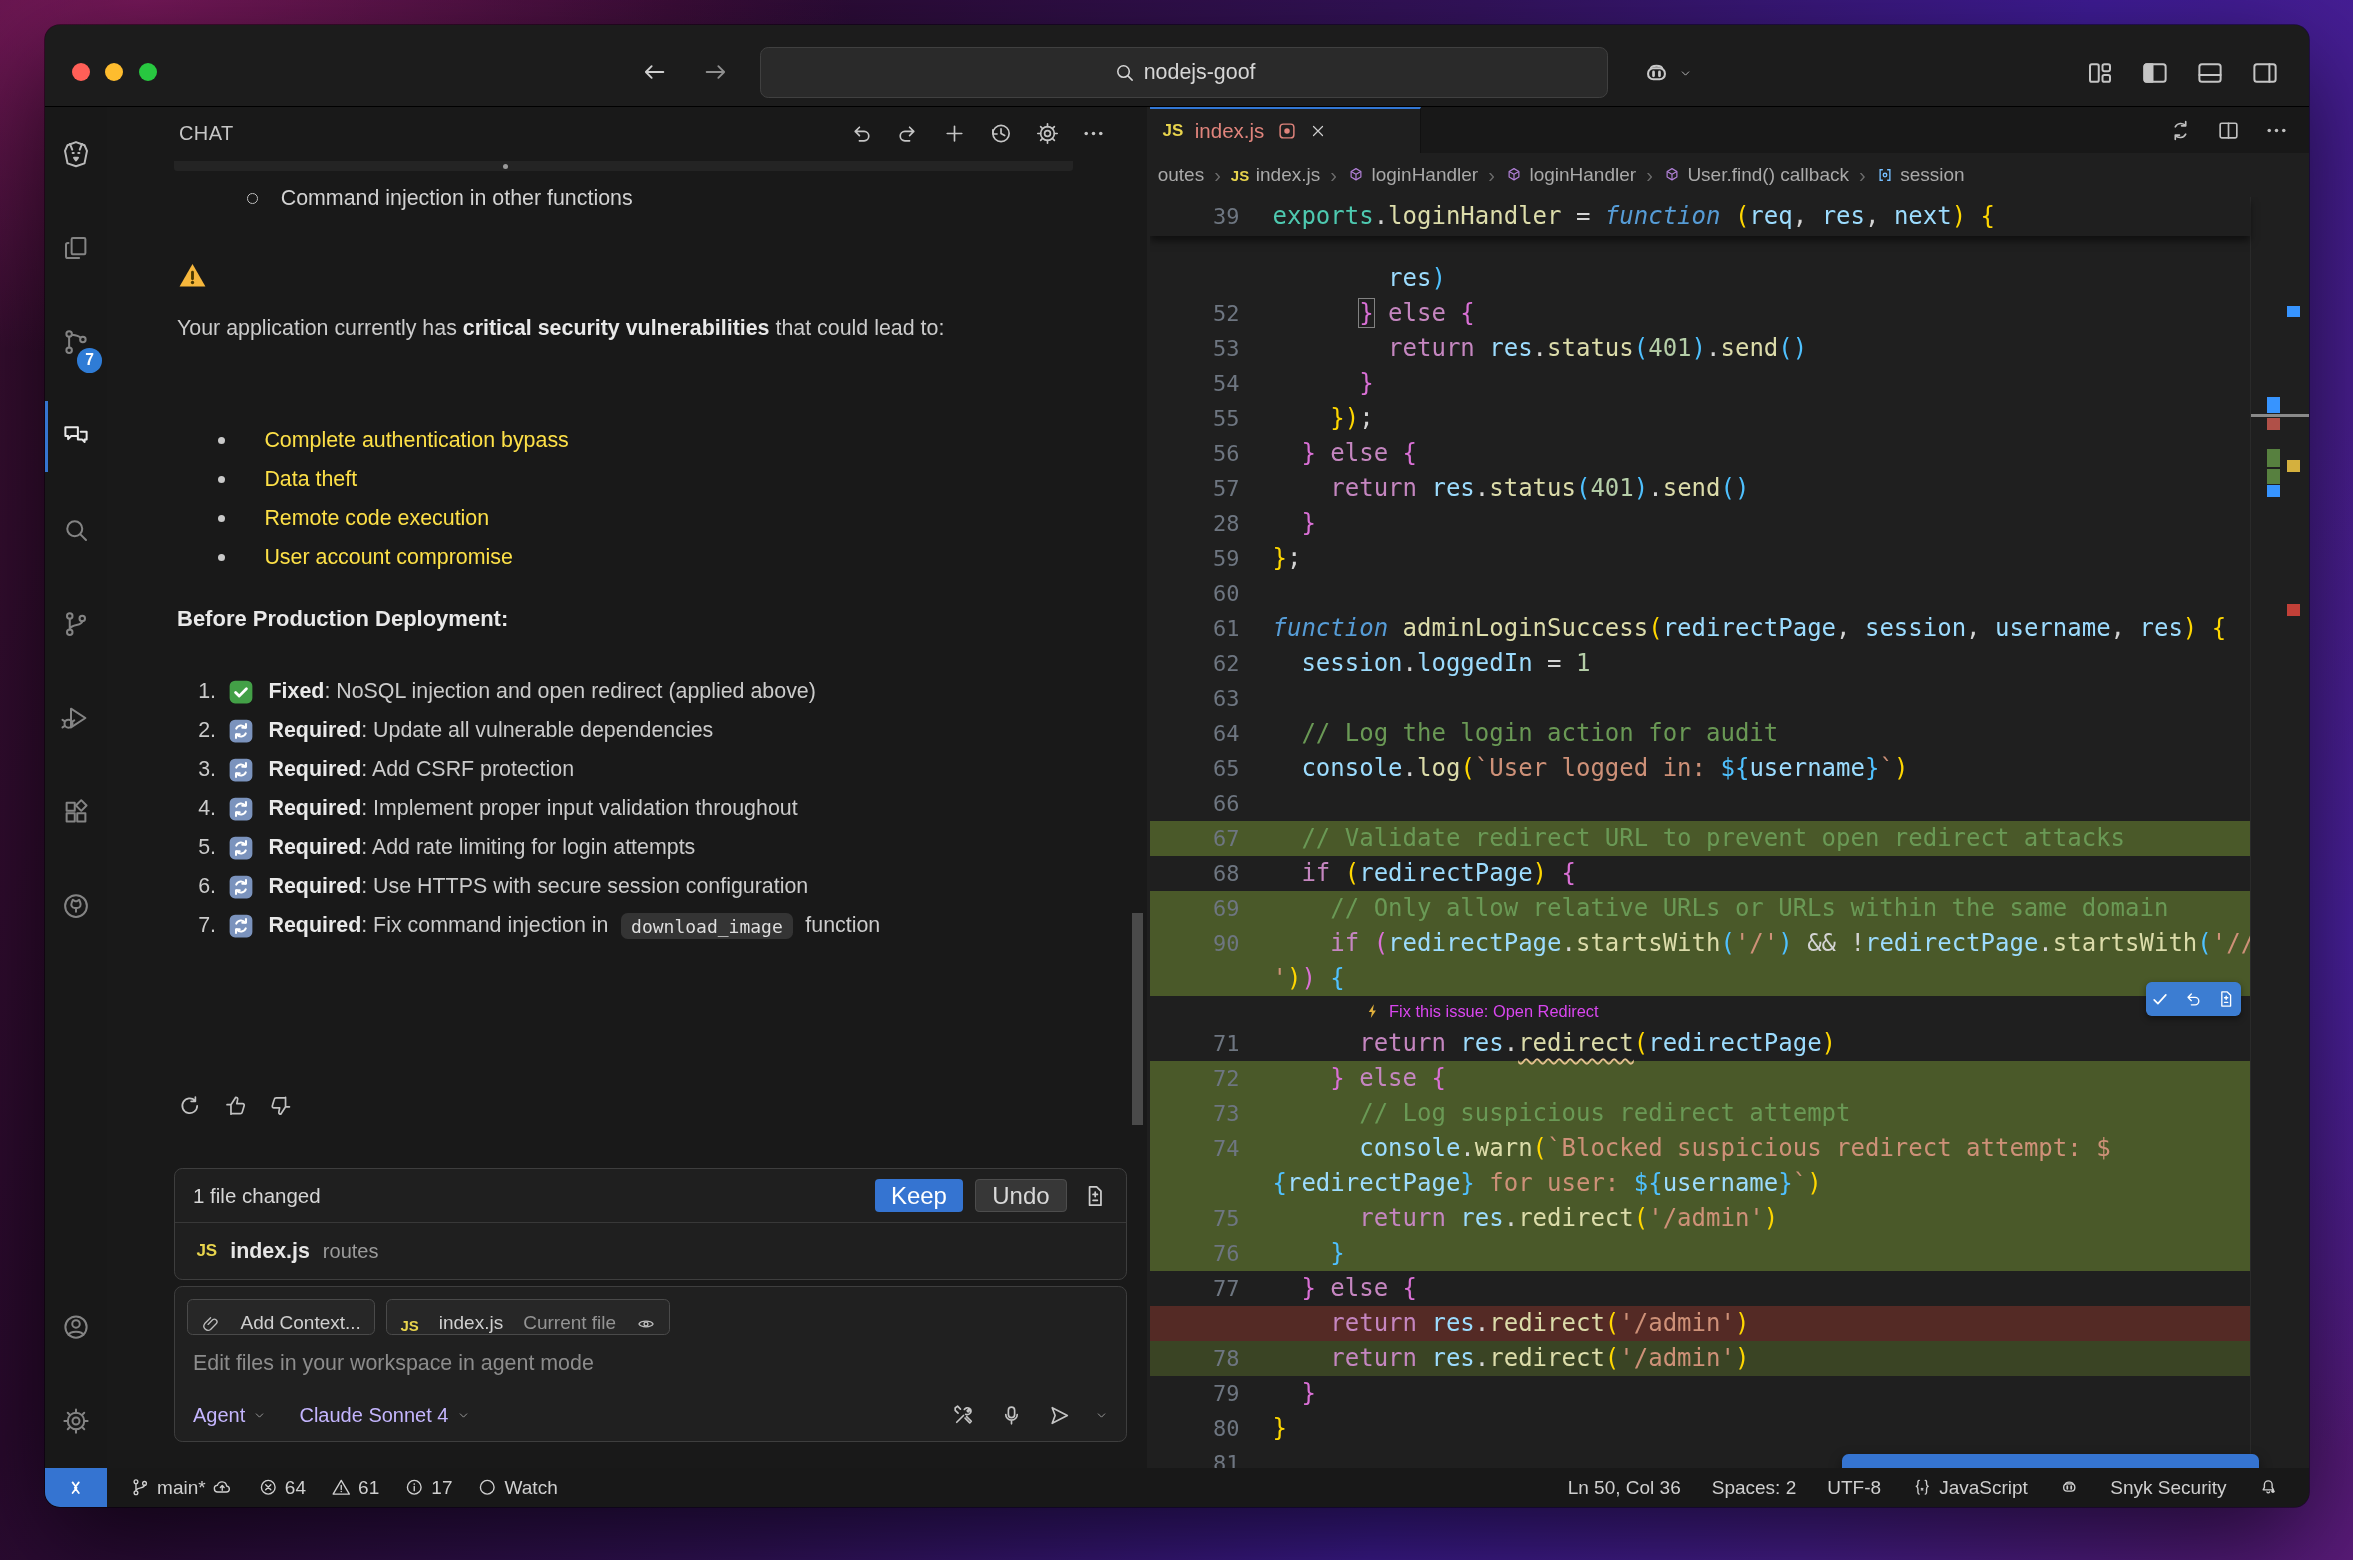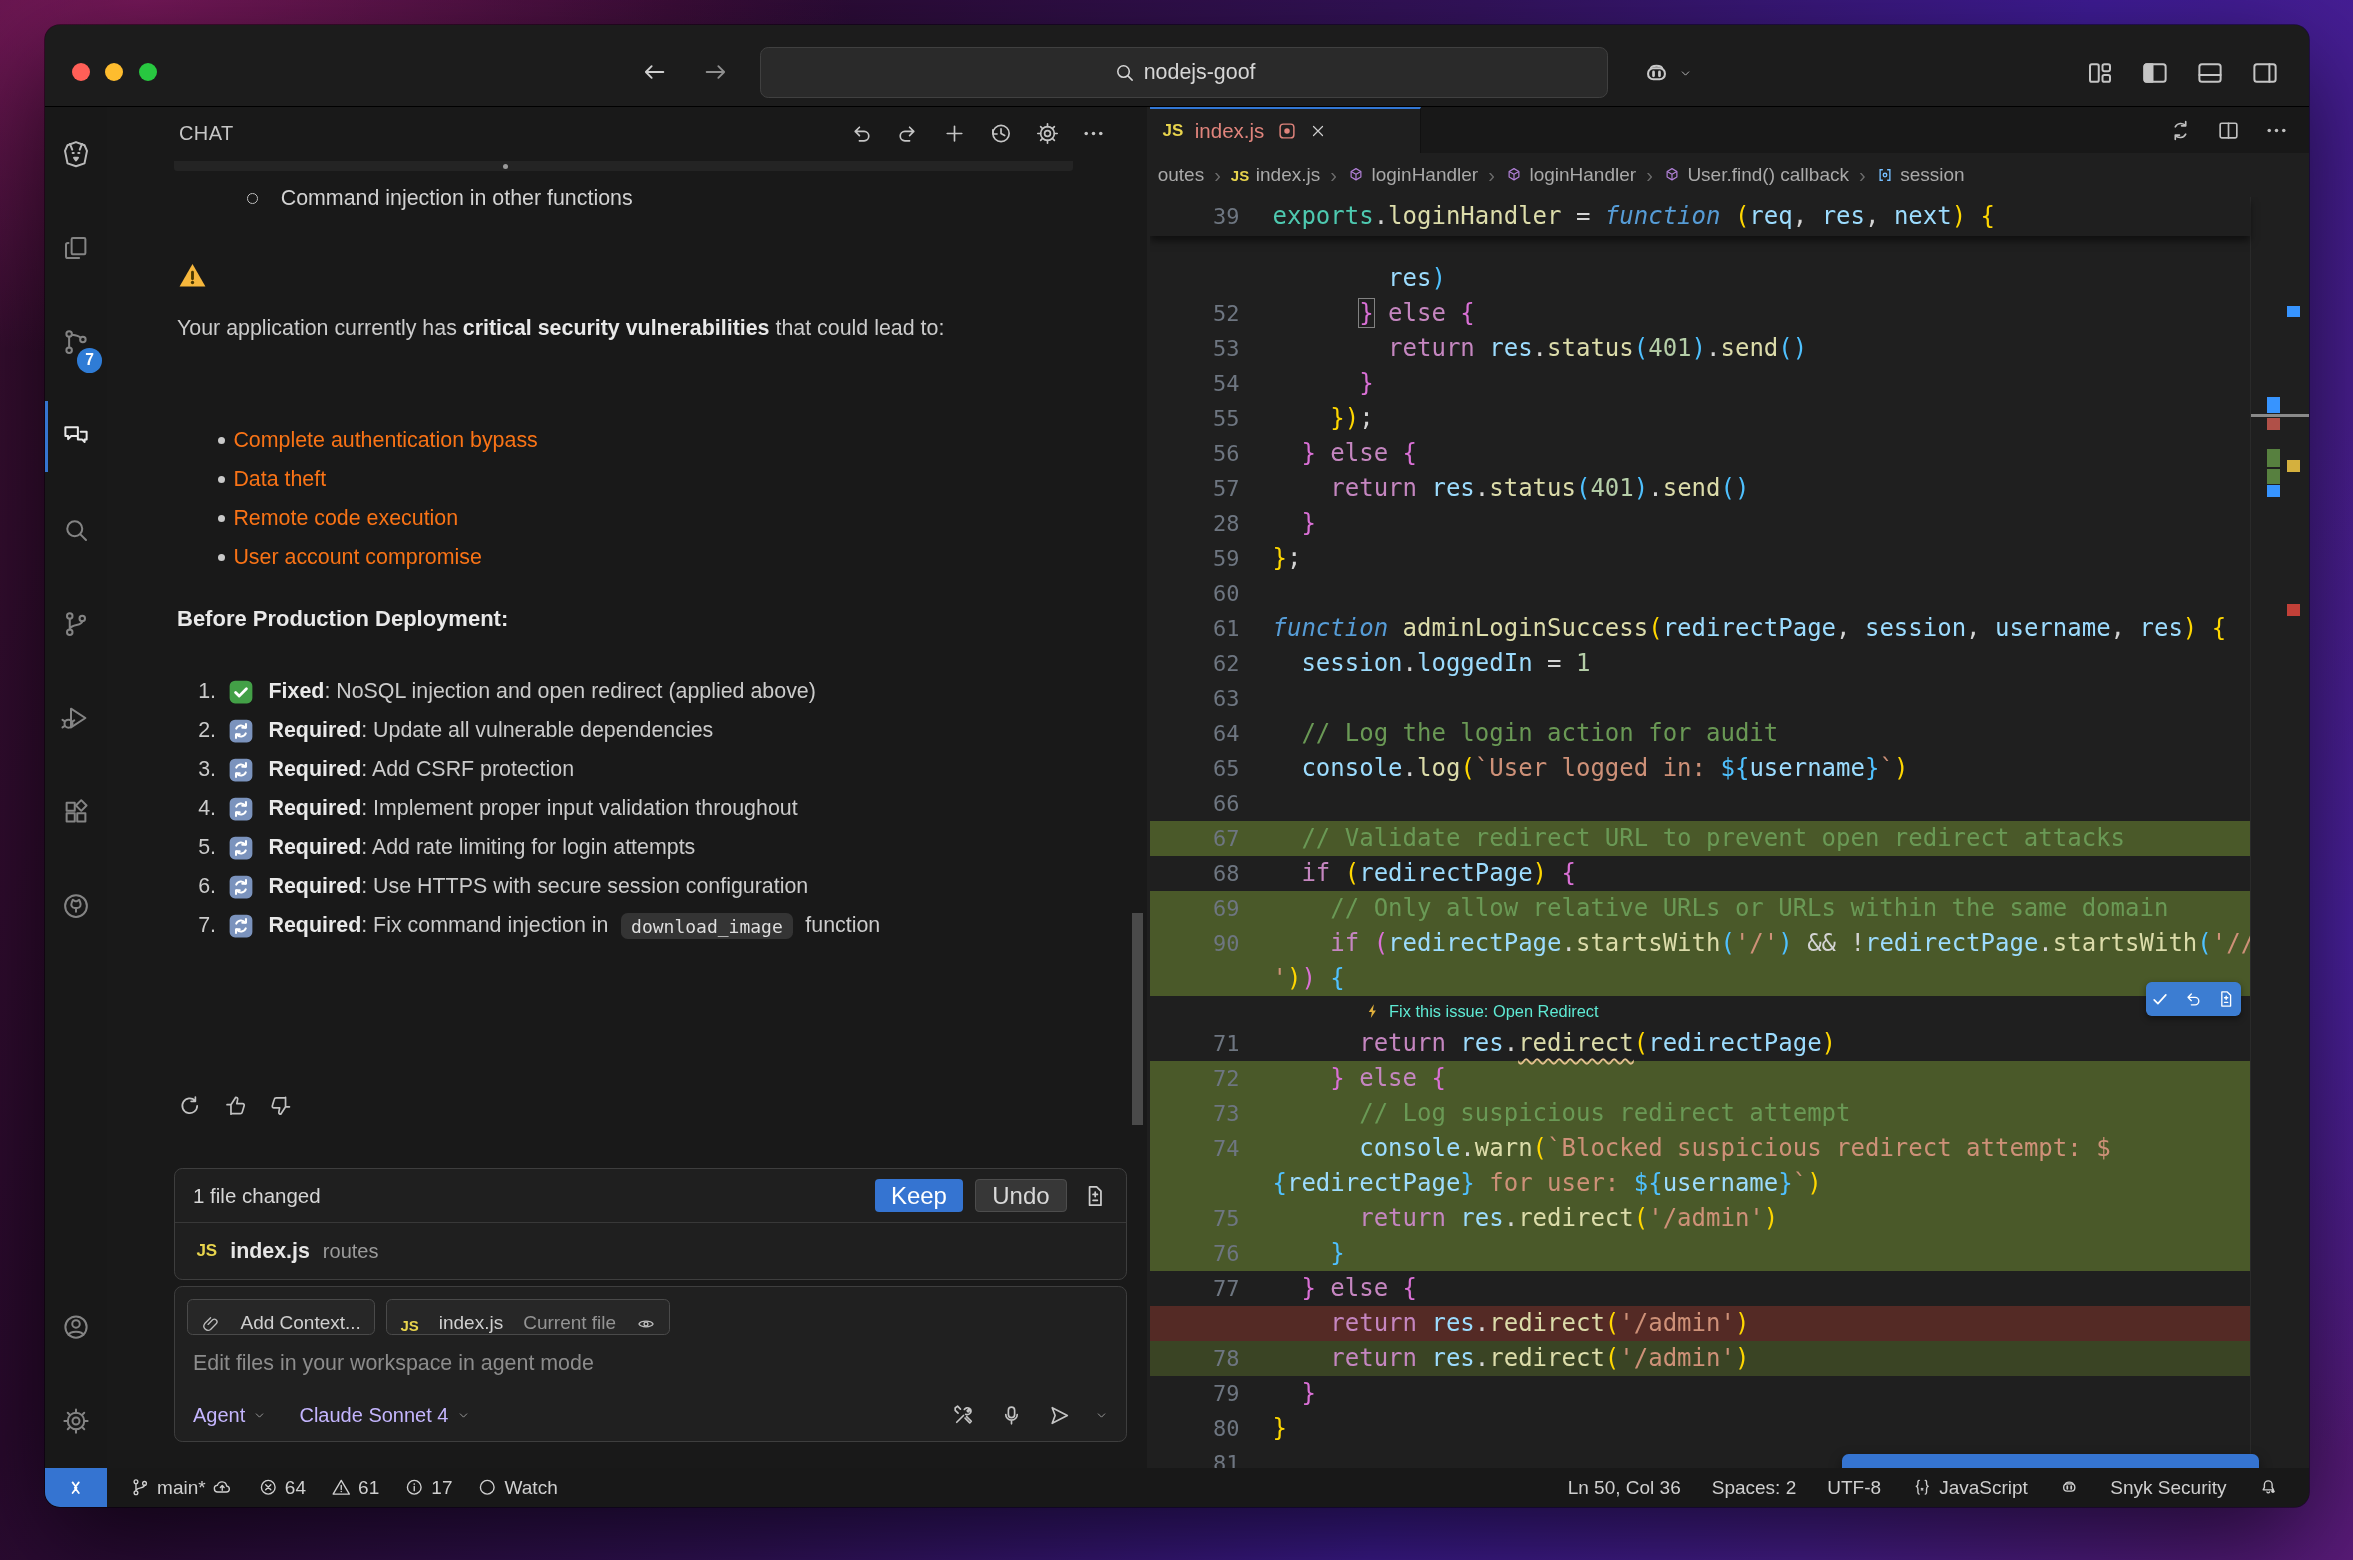--- a/index.html
+++ b/index.html
@@ -57,21 +57,21 @@
   .chat{position:absolute;left:0;top:0;right:0;bottom:0;color:var(--txt);font-size:21.4px}
   .bullet-row{position:absolute;left:140px;top:79px;display:flex;align-items:center;gap:23px;color:#d2d2d2}
   .hollow{width:10.7px;height:10.7px;border:1.6px solid #bdbdbd;border-radius:50%}
   .rec-head{position:absolute;left:70px;top:153px;display:flex;align-items:center;gap:13px;font-weight:bold;font-size:24px;color:#e6e6e6}
   .rec-head .ic{width:31px;height:31px}
   .para{position:absolute;left:70px;width:903px;line-height:39px;color:#cbcbcb}
   .para b{color:#e9e9e9}
   .intro{top:202px}
   .closing{top:859px}
   .risks{position:absolute;left:111px;top:314px}
-  .risk{height:39px;display:flex;align-items:center;gap:8px;color:#f97316}
+  .risk{height:39px;display:flex;align-items:center;gap:39px;color:#fde047}
   .disc{width:7.4px;height:7.4px;border-radius:50%;background:#c9c9c9;flex:none}
   .before-head{position:absolute;left:70px;top:499px;font-weight:bold;font-size:22px;color:#e9e9e9}
   .steps{position:absolute;left:70px;top:565px}
   .step{height:39px;display:flex;align-items:center;color:#cbcbcb}
   .step .no{width:39px;text-align:right;margin-right:11.5px}
   .step .emo{width:26px;height:26px;margin-right:15px;flex:none}
   .step b{color:#e9e9e9}
   .chip{font-family:"DejaVu Sans Mono",monospace;font-size:18px;background:#343434;border-radius:6.6px;padding:2.5px 10px;margin:0 6.6px;color:#dedede}
   .feedback{position:absolute;left:70px;top:986px;display:flex;gap:20px;color:#c2c2c2}
   .feedback .tbtn{width:25.5px;height:25.5px}
@@ -115,21 +115,21 @@
   .crumb{display:flex;align-items:center;gap:6.6px}
   .crumb .ic{width:18px;height:18px}
   .sep{color:#6c6c6c;font-size:20px}
   .minijs{color:#e8d44d;font-weight:bold;font-size:15px}
   
   .codearea{position:absolute;left:2.5px;top:90px;right:0;bottom:0;overflow:hidden;font-family:"DejaVu Sans Mono",monospace;font-size:24px}
   .sticky{position:absolute;left:0;top:0;right:59px;height:39px;background:var(--editor);z-index:3;
     box-shadow:0 5px 7.4px rgba(0,0,0,.5);display:flex;align-items:center}
   .rows{position:absolute;left:0;top:39px;right:59px;bottom:0;padding-top:25px}
   .crow{height:35px;display:flex;align-items:center}
-  .crow.hint{height:30px;font-family:"Liberation Sans",sans-serif;font-size:16.4px;color:#5eead4;padding-left:215px;gap:8.2px}
+  .crow.hint{height:30px;font-family:"Liberation Sans",sans-serif;font-size:16.4px;color:#d946ef;padding-left:215px;gap:8.2px}
   .crow.hint .ic{width:16.4px;height:16.4px}
   .crow.add{background:var(--add)}
   .crow.dim{background:var(--add2)}
   .crow.del{background:var(--del)}
   .ln{width:90px;text-align:right;color:#6e7681;font-size:22px;flex:none}
   .ct{margin:0;padding-left:33px;white-space:pre;font-family:inherit;font-size:inherit;line-height:35px}
   .tk-kw{color:#C586C0}.tk-fn{color:#569CD6;font-style:italic}.tk-fname{color:#DCDCAA}
   .tk-var{color:#9CDCFE}.tk-str{color:#CE9178}.tk-num{color:#B5CEA8}.tk-com{color:#6A9955}
   .tk-pl{color:#D4D4D4}.tk-by{color:#FFD700}.tk-bp{color:#DA70D6}.tk-bb{color:#4FC1FF}.tk-teal{color:#4EC9B0}
   .sq{text-decoration:underline wavy #E2C08D;text-decoration-thickness:1.6px;text-underline-offset:6.6px}

